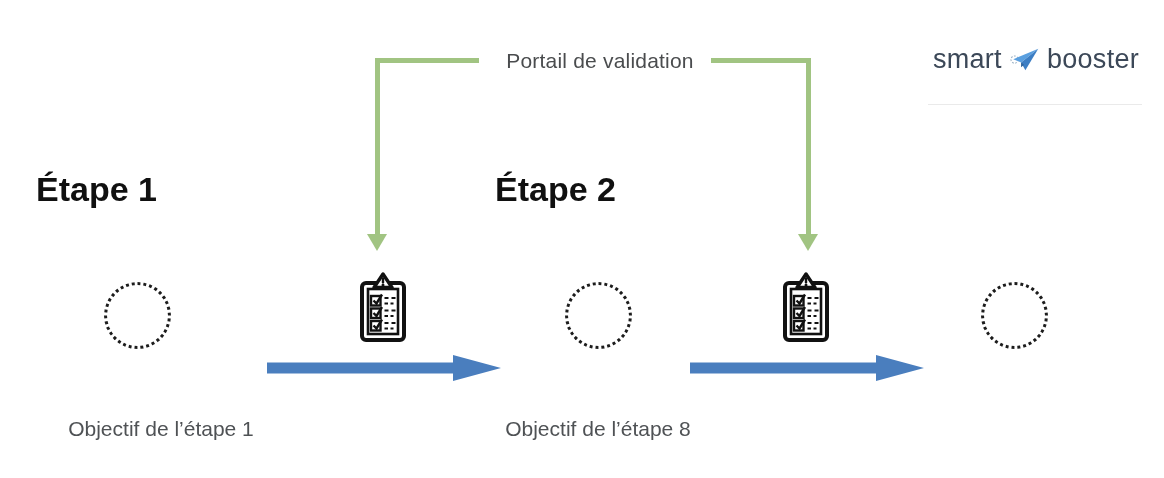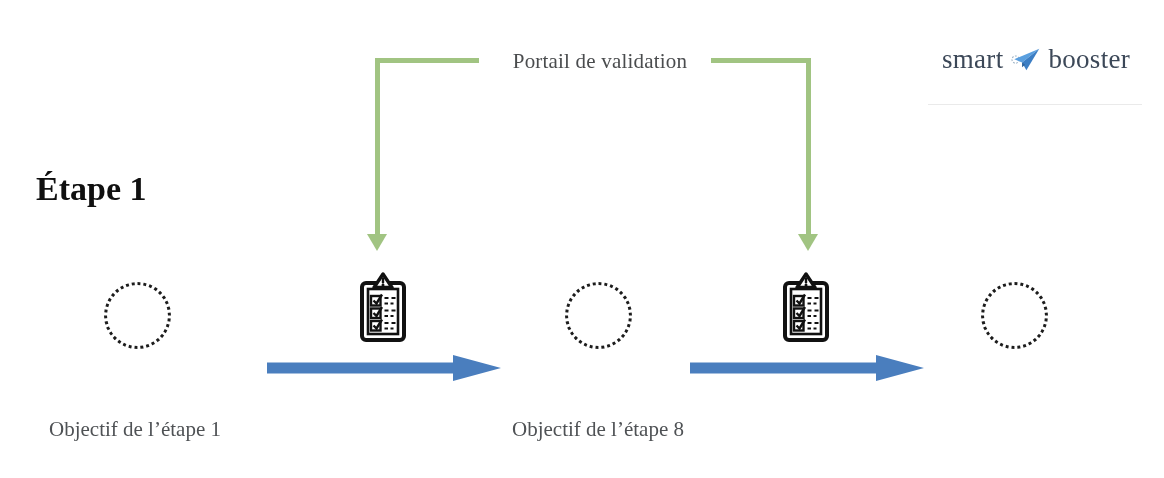--- a/index.html
+++ b/index.html
@@ -1,18 +1,18 @@
 <!DOCTYPE html>
 <html><head>
 <meta charset="utf-8">
 <style>
   html,body{margin:0;padding:0;background:#ffffff;}
   #stage{
     position:relative;width:1164px;height:478px;background:#ffffff;overflow:hidden;
-    font-family:Liberation Serif, serif;
+    font-family:Liberation Sans, sans-serif;
   }
   .abs{position:absolute;}
   
   .portail-label{
     left:470px;top:49px;width:260px;text-align:center;
     font-size:21px;color:#4a4c4e;letter-spacing:.2px;
   }
   
   .gseg{background:#a1c482;}
   .g-left-h{left:375px;top:58px;width:104px;height:5px;}
@@ -34,21 +34,21 @@
   .t1{left:36px;} .t2{left:495px;} .t3{left:905px;}
   
   .dotted-circle{width:61px;height:61px;border:3px dotted #1c1c1c;border-radius:50%;top:282px;}
   .c1{left:104px;} .c2{left:565px;} .c3{left:981px;}
   
   .clip{top:272px;} .clipA{left:355px;} .clipB{left:778px;}
   
   .flow-arrow{top:353px;} .a1{left:267px;} .a2{left:690px;}
   
   .caption{top:417px;width:250px;text-align:center;font-size:21px;color:#4f5255;}
-  .cap1{left:10px;} .cap2{left:473px;} .cap3{left:890px;}
+  .cap1{left:36px;} .cap2{left:473px;} .cap3{left:890px;}
 </style>
 </head>
 <body>
 
 <div id="stage">
 
   <div class="abs portail-label">Portail de validation</div>
 
   <div class="abs gseg g-left-h"></div>
   <div class="abs gseg g-left-v"></div>
@@ -66,20 +66,21 @@
         <polygon points="34,2 5,14 14,18" fill="#5a9fdf"></polygon>
         <polygon points="34,2 14,18 19,27" fill="#3c7ec4"></polygon>
         <polygon points="14,18 14,23.5 17.5,20.5" fill="#2f649c"></polygon>
       </svg>
     </span>
     <span class="logo-word">booster</span>
   </div>
   <div class="abs logo-divider"></div>
 
   <div class="abs step-title t1">Étape 1</div>
+  <div class="abs step-title t2">Étape 2</div>
 
   <div class="abs dotted-circle c1"></div>
   <div class="abs dotted-circle c2"></div>
   <div class="abs dotted-circle c3"></div>
 
   <div class="abs clip clipA">
     <svg width="56" height="72" viewBox="0 0 56 72" aria-hidden="true">
       <rect x="7" y="11" width="42" height="57" rx="4" fill="#ffffff" stroke="#111111" stroke-width="4"></rect>
       <rect x="13" y="17" width="30" height="45" fill="none" stroke="#111111" stroke-width="2.6"></rect>
       <path d="M28 2 L37 15.5 L19 15.5 Z" fill="#ffffff" stroke="#111111" stroke-width="3.4" stroke-linejoin="round"></path>

